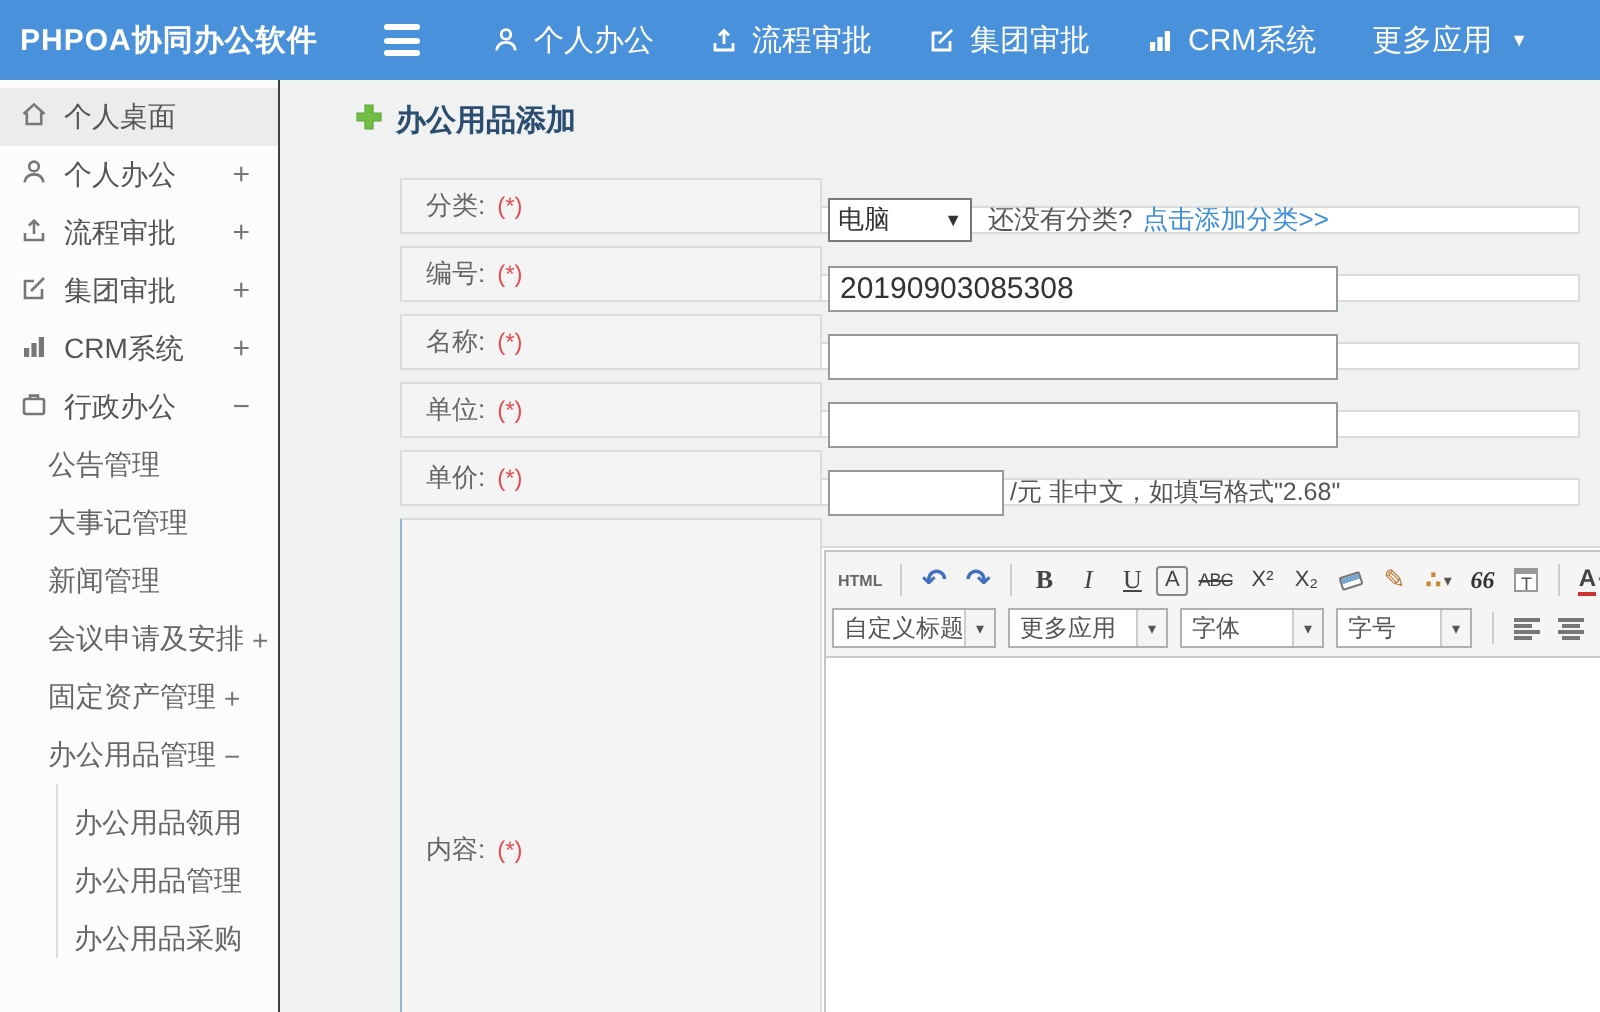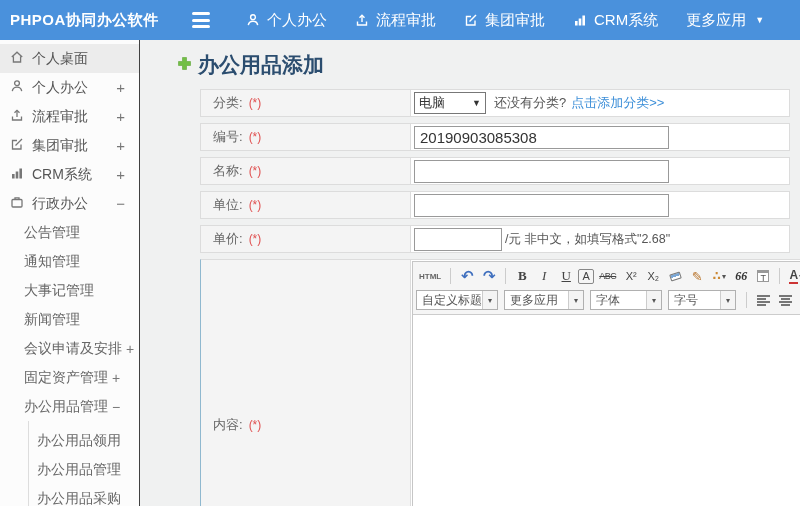--- a/index.html
+++ b/index.html
@@ -27,28 +27,28 @@
   .side-item .mark { position:absolute; right:14px; color:#777; font-size:15px; }
   .side-item svg { color:#777; flex:0 0 auto; }
   .side-sub { height:29px; display:flex; align-items:center; padding-left:24px; cursor:pointer; color:#666; }
   .side-sub .mark2 { margin-left:4px; color:#777; }
   .sub2-group { margin-left:28px; border-left:1px solid #ddd; }
   .side-sub2 { height:29px; display:flex; align-items:flex-end; padding-left:8px; cursor:pointer; color:#666; }
 
   
   .main { position:absolute; top:40px; left:141px; width:659px; height:466px; background:#f0f1f1; }
   .page-head { position:absolute; top:11px; left:37px; display:flex; align-items:center; gap:7px; }
-  .page-head h1 { font-size:21px; font-weight:bold; color:#2b4d6f; }
+  .page-head h1 { font-size:15px; font-weight:bold; color:#2b4d6f; }
 
   .form { position:absolute; top:49px; left:59px; width:590px; }
   .frow { display:flex; height:28px; margin-bottom:6px; }
   .flabel { width:211px; background:#f4f4f4; border:1px solid #dcdcdc; display:flex; align-items:center;
             padding-left:12px; font-size:13px; color:#666; flex:0 0 auto; }
   .req { color:#e05050; margin-left:6px; font-size:12px; }
-  .ffield { flex:1; background:#fff; border:1px solid #dcdcdc; border-left:none; display:flex; align-items:center; padding-left:3px; font-size:13px; color:#555; }
+  .ffield { flex:1; background:#fff; border:1px solid #dcdcdc; border-left:none; display:flex; align-items:center; padding-left:3px; font-size:13px; color:#555;margin-top:14px; }
   .frow.content { height:332px; }
   .frow.content .flabel { border-left:1px solid #8fb8cf; }
   .frow.content .ffield { padding:1px; align-items:stretch; }
 
   .fselect { width:72px; height:22px; border:1px solid #777; background:#fff; display:inline-flex;
              align-items:center; font-size:13px; color:#333; padding:0 4px; cursor:pointer; }
   .fselect .fcaret { margin-left:auto; font-size:9px; color:#333; }
   .hint { margin-left:8px; color:#555; }
   .hlink { margin-left:5px; color:#3d8fd8; cursor:pointer; text-decoration:none;text-align:right; }
   .finput { width:255px; height:23px; border:1px solid #999; font-size:15px; padding:0 5px; color:#333; background:#fff; }
@@ -211,23 +211,20 @@
             <path d="M5 4.5V2.8h4v1.7"></path>
         </svg>
       </span>
       <span class="lbl">行政办公</span>
       <span class="mark">−</span>
     </div>
     <div class="side-sub">
       <span>公告管理</span>
     </div>
     <div class="side-sub">
-      <span>通知管理</span>
-    </div>
-    <div class="side-sub">
       <span>大事记管理</span>
     </div>
     <div class="side-sub">
       <span>新闻管理</span>
     </div>
     <div class="side-sub">
       <span>会议申请及安排</span>
         <span class="mark2">+</span>
     </div>
     <div class="side-sub">

